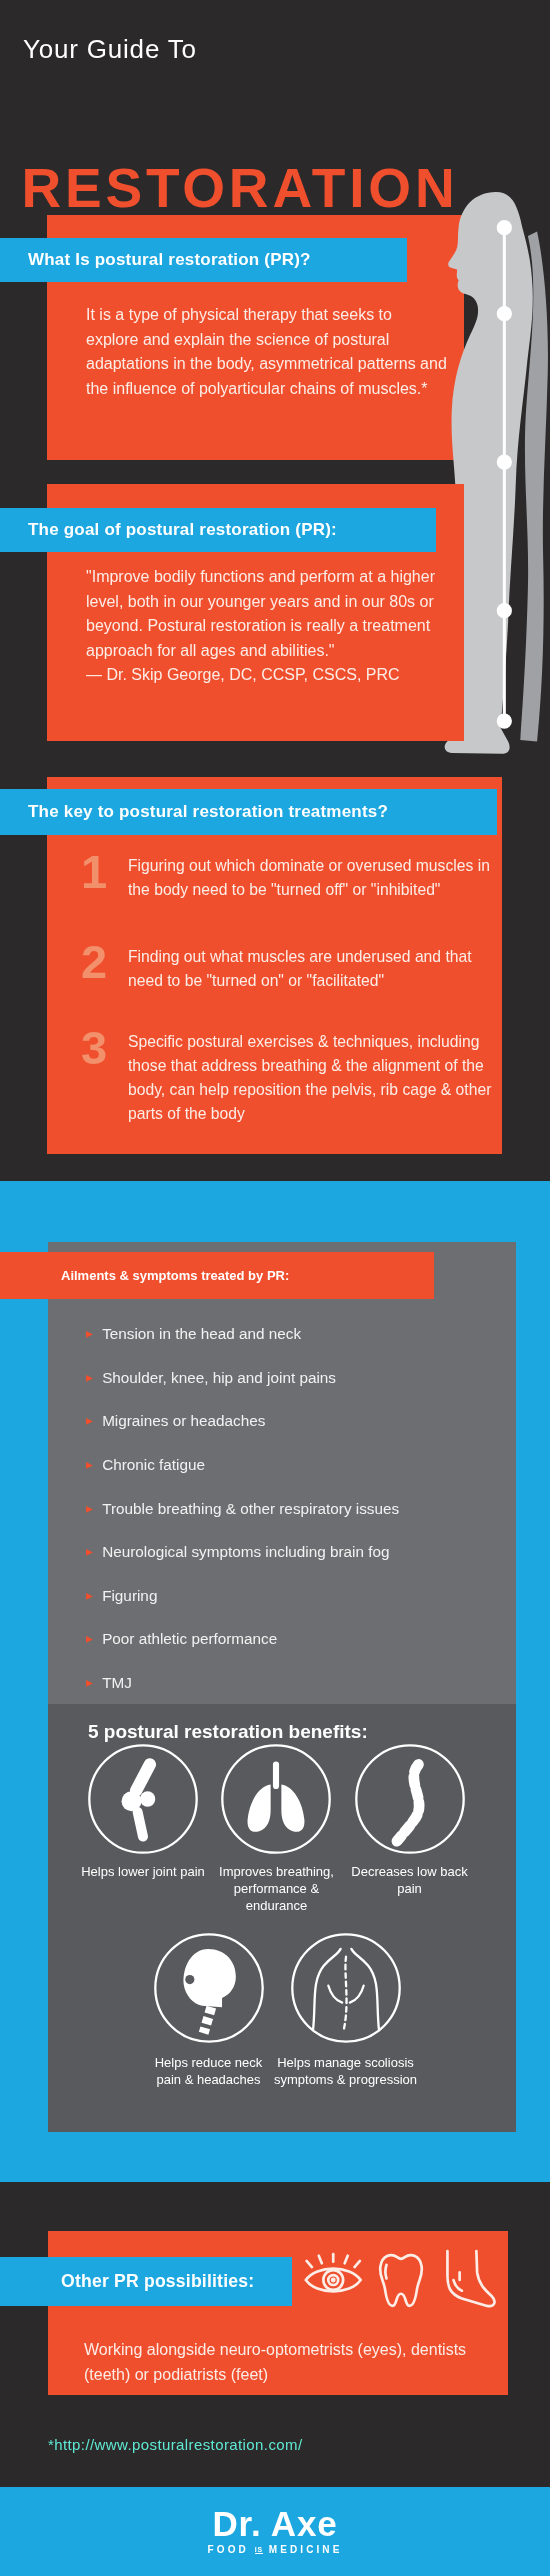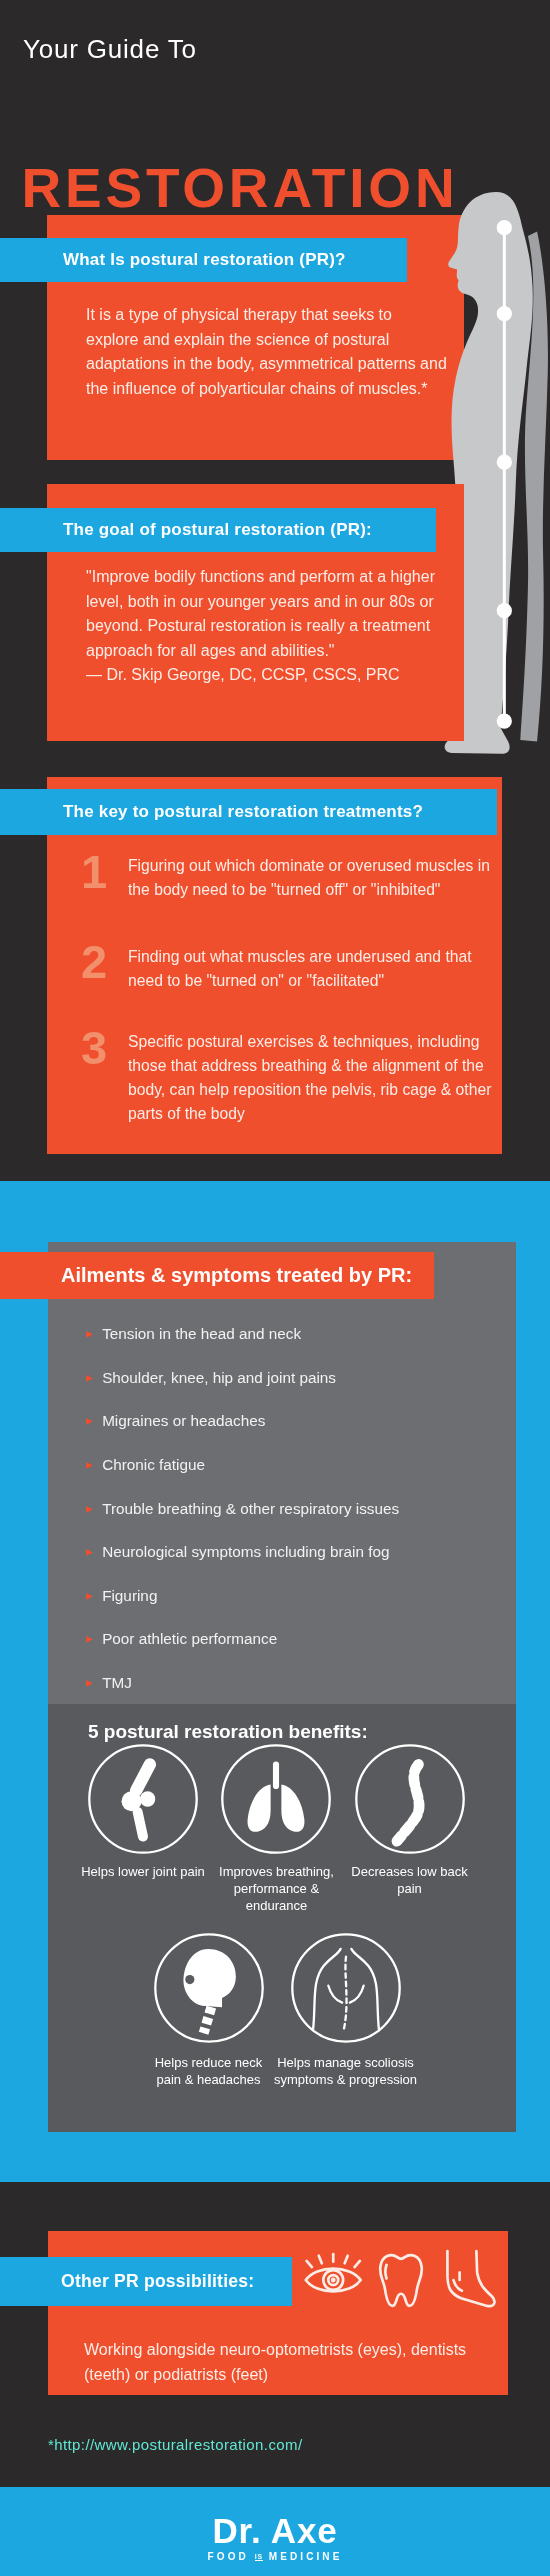--- a/index.html
+++ b/index.html
@@ -1,21 +1,21 @@
 <!DOCTYPE html>
 <html style="font-size:12.2px"><head>
 <meta charset="utf-8">
 <style>
   html,body{margin:0;padding:0;background:#3a383a;}
   .canvas{position:relative;width:550px;height:2576px;background:#2B292A;overflow:hidden;
           font-family:"Liberation Sans","DejaVu Sans",sans-serif;margin:0 auto;}
   .abs{position:absolute;}
   .obox{background:#F04F2E;}
   .banner{background:#1CA7E0;color:#FFFFFF;font-weight:bold;display:flex;align-items:center;
-          padding-left:63px;box-sizing:border-box;font-size:17px;letter-spacing:0.2px;}
+          padding-left:28px;box-sizing:border-box;font-size:17px;letter-spacing:0.2px;}
   .otext{color:#FCEDE7;font-size:16px;line-height:24.5px;}
   .eyebrow{left:23px;top:34px;font-size:26px;color:#FFFFFF;letter-spacing:0.8px;}
   .title{left:21.4px;font-size:55px;font-weight:bold;color:#F04F2E;letter-spacing:3.8px;line-height:55px;}
   .stepnum{font-size:47px;font-weight:bold;color:#F2906C;line-height:47px;}
   .steptext{color:#FCEDE7;font-size:15.7px;line-height:24px;width:365px;}
   .ailment{display:flex;align-items:flex-start;gap:9.2px;color:#F2F2F2;font-size:15.3px;line-height:20px;width:416px;}
   .bul{color:#F04F2E;font-size:13.8px;line-height:20px;}
   .blabel{color:#FFFFFF;font-size:13px;line-height:17px;text-align:center;}
   .circ{stroke:#FFFFFF;stroke-width:3;fill:none;}
   .footer{background:#1CA7E0;}
@@ -72,21 +72,21 @@
 
   <div class="abs stepnum" style="left:81px;top:938px;">2</div>
   <div class="abs steptext" style="left:128px;top:945px;">Finding out what muscles are underused and that need to be "turned on" or "facilitated"</div>
 
   <div class="abs stepnum" style="left:81px;top:1024px;">3</div>
   <div class="abs steptext" style="left:128px;top:1030px;">Specific postural exercises &amp; techniques, including those that address breathing &amp; the alignment of the body, can help reposition the pelvis, rib cage &amp; other parts of the body</div>
 
   <div class="abs" style="left:0;top:1181px;width:550px;height:1001px;background:#1CA7E0;"></div>
 
   <div class="abs" style="left:48px;top:1242px;width:468px;height:462px;background:#6D6E71;"></div>
-  <div class="abs obox" style="left:0;top:1252px;width:434px;height:47px;display:flex;align-items:center;padding-left:61px;box-sizing:border-box;color:#fff;font-weight:bold;font-size:20px;">
+  <div class="abs obox" style="left:0;top:1252px;width:434px;height:47px;display:flex;align-items:center;padding-left:61px;box-sizing:border-box;color:#fff;font-weight:bold;font-size:13px;">
     <span>Ailments &amp; symptoms treated by PR:</span>
   </div>
 
   <div class="abs ailment" style="left:86px;top:1324px;">
     <span class="bul">▸</span>
     <span>Tension in the head and neck</span>
     </div>
   <div class="abs ailment" style="left:86px;top:1368px;">
     <span class="bul">▸</span>
     <span>Shoulder, knee, hip and joint pains</span>
@@ -207,21 +207,21 @@
         <path d="M22,30 L22,40"></path>
       </g>
     </svg>
   </div>
 
   <div class="abs otext" style="left:84px;top:2338px;width:401px;">Working alongside neuro-optometrists (eyes), dentists (teeth) or podiatrists (feet)</div>
 
   <div class="abs footnote" style="left:48px;top:2436px;">*http://www.posturalrestoration.com/</div>
 
   <div class="abs footer" style="left:0;top:2487px;width:550px;height:89px;">
-    <div class="brand" style="margin-top:24px;">Dr. Axe</div>
+    <div class="brand" style="margin-top:17px;">Dr. Axe</div>
     <div class="tagline">
       <span>FOOD</span>
       <span class="tag-is">IS</span>
       <span>MEDICINE</span>
     </div>
   </div>
 
 </div>
 
 

